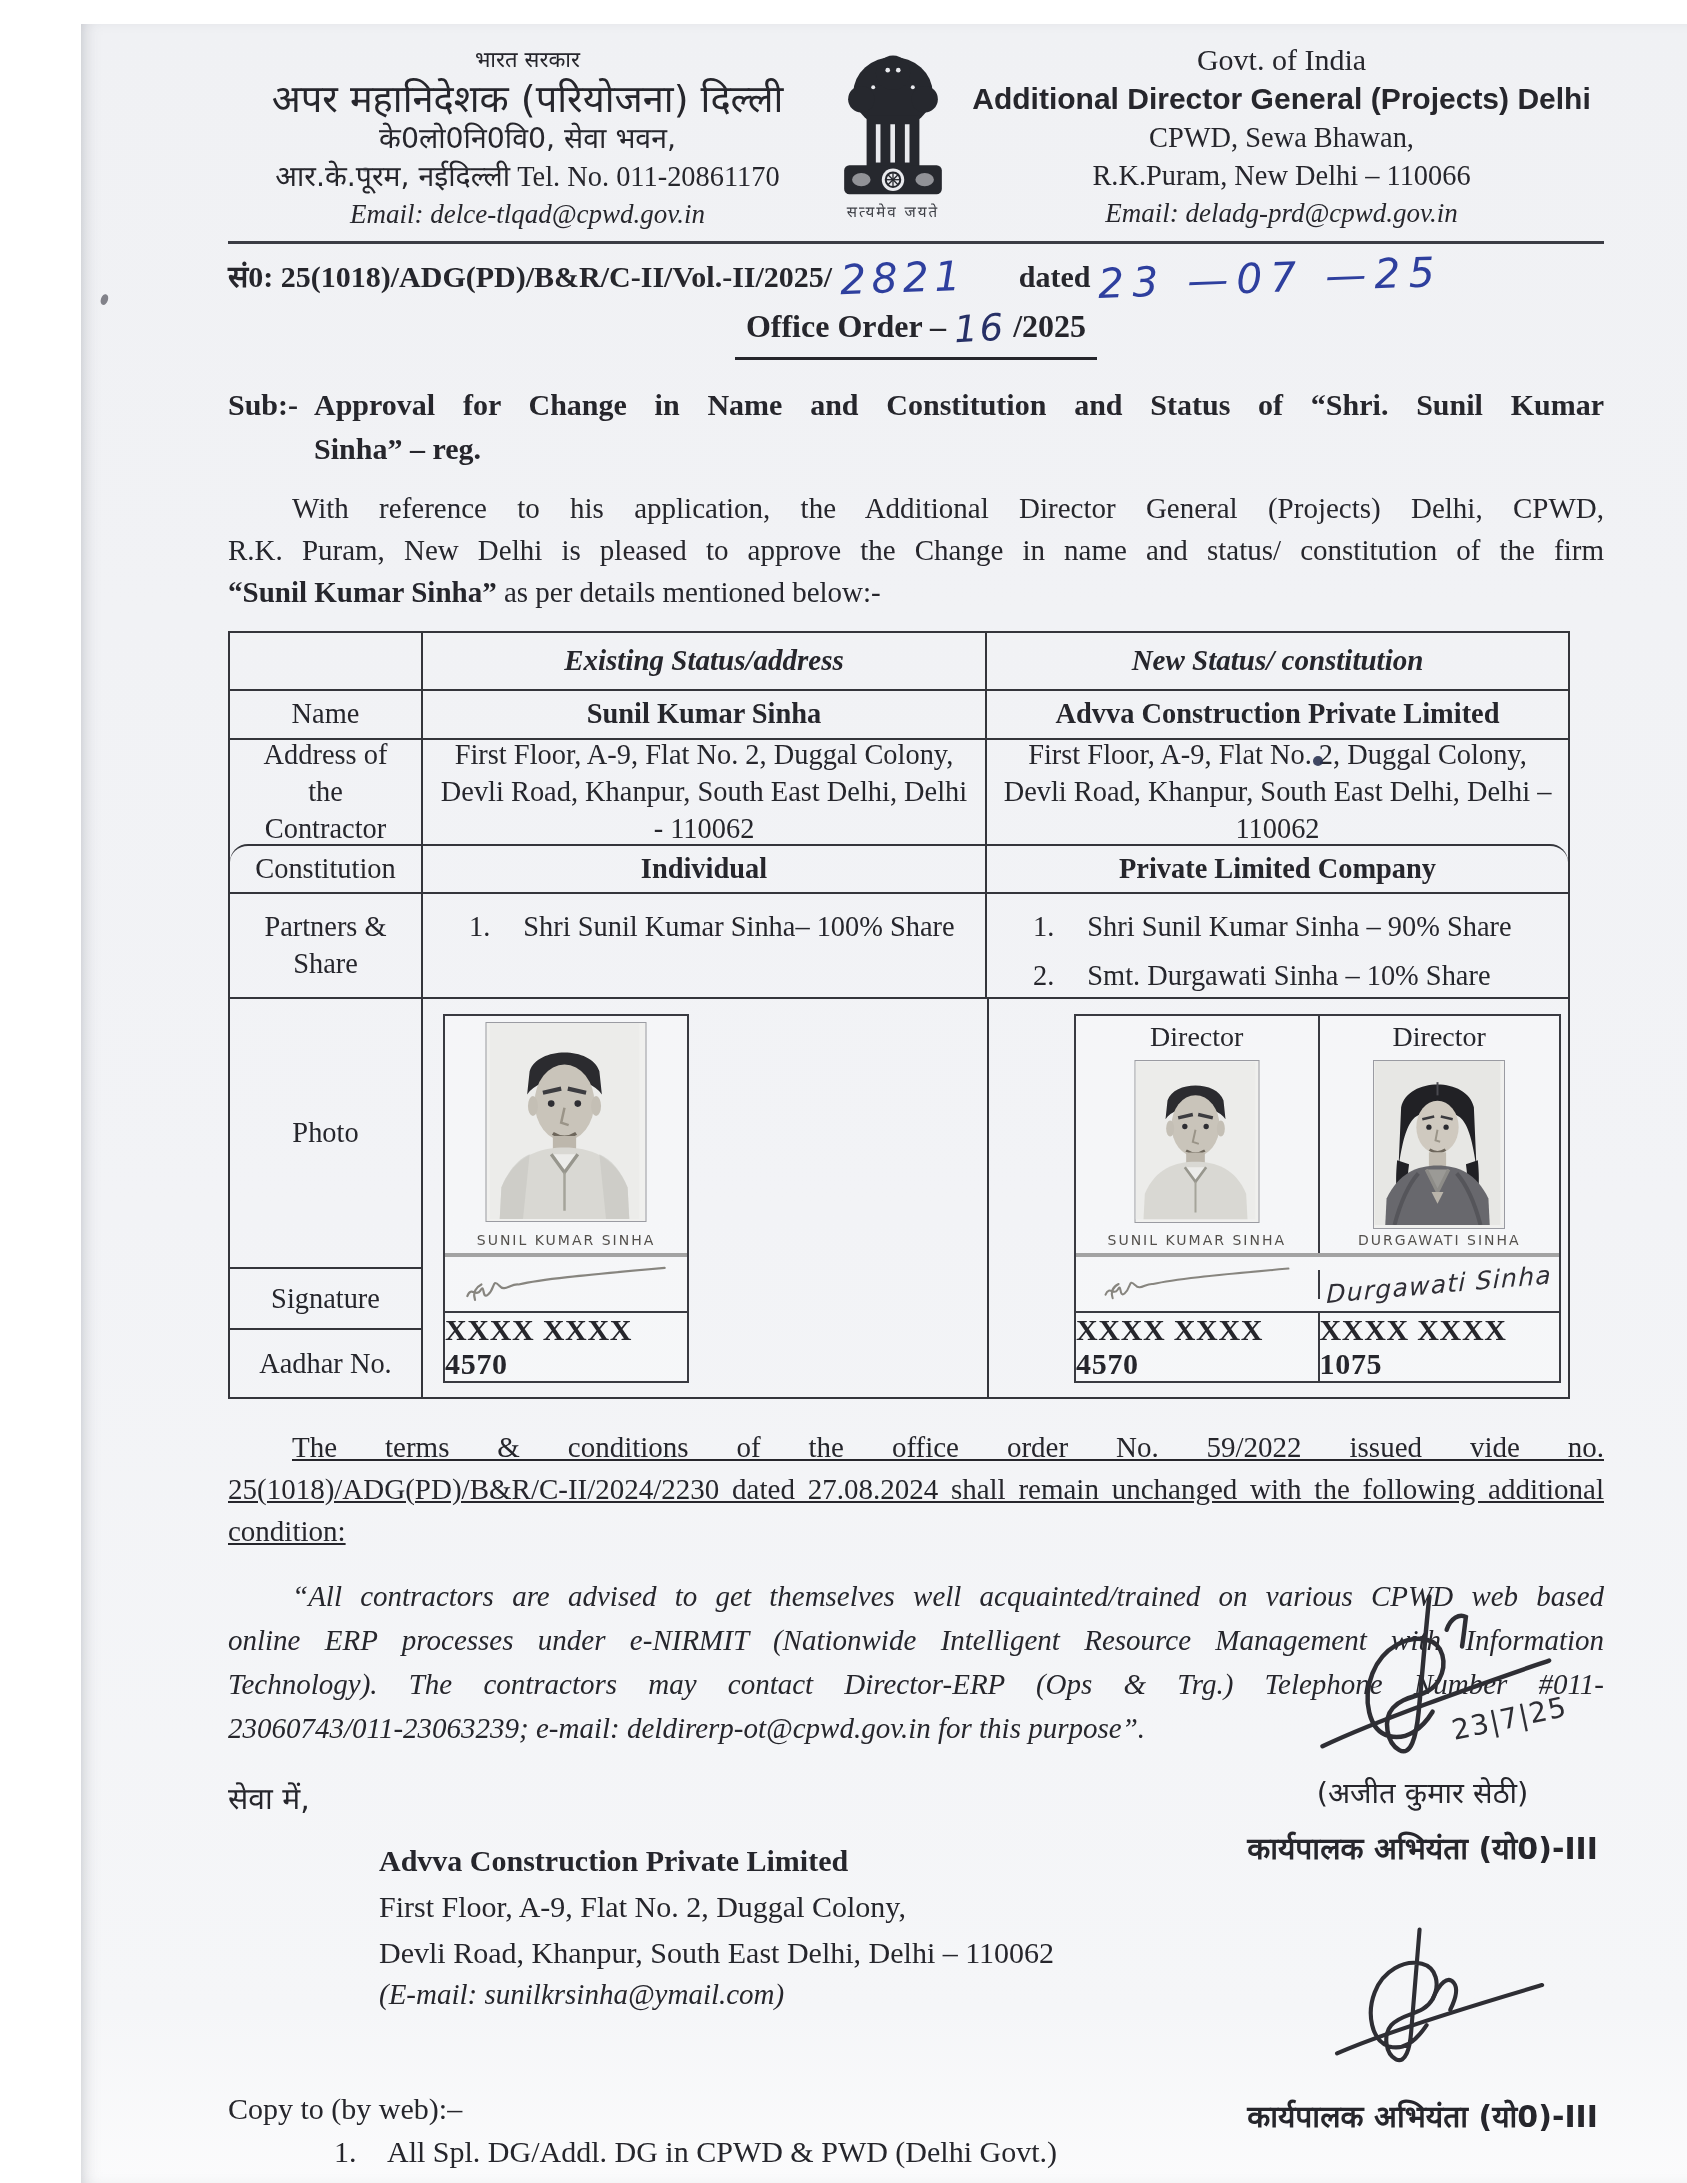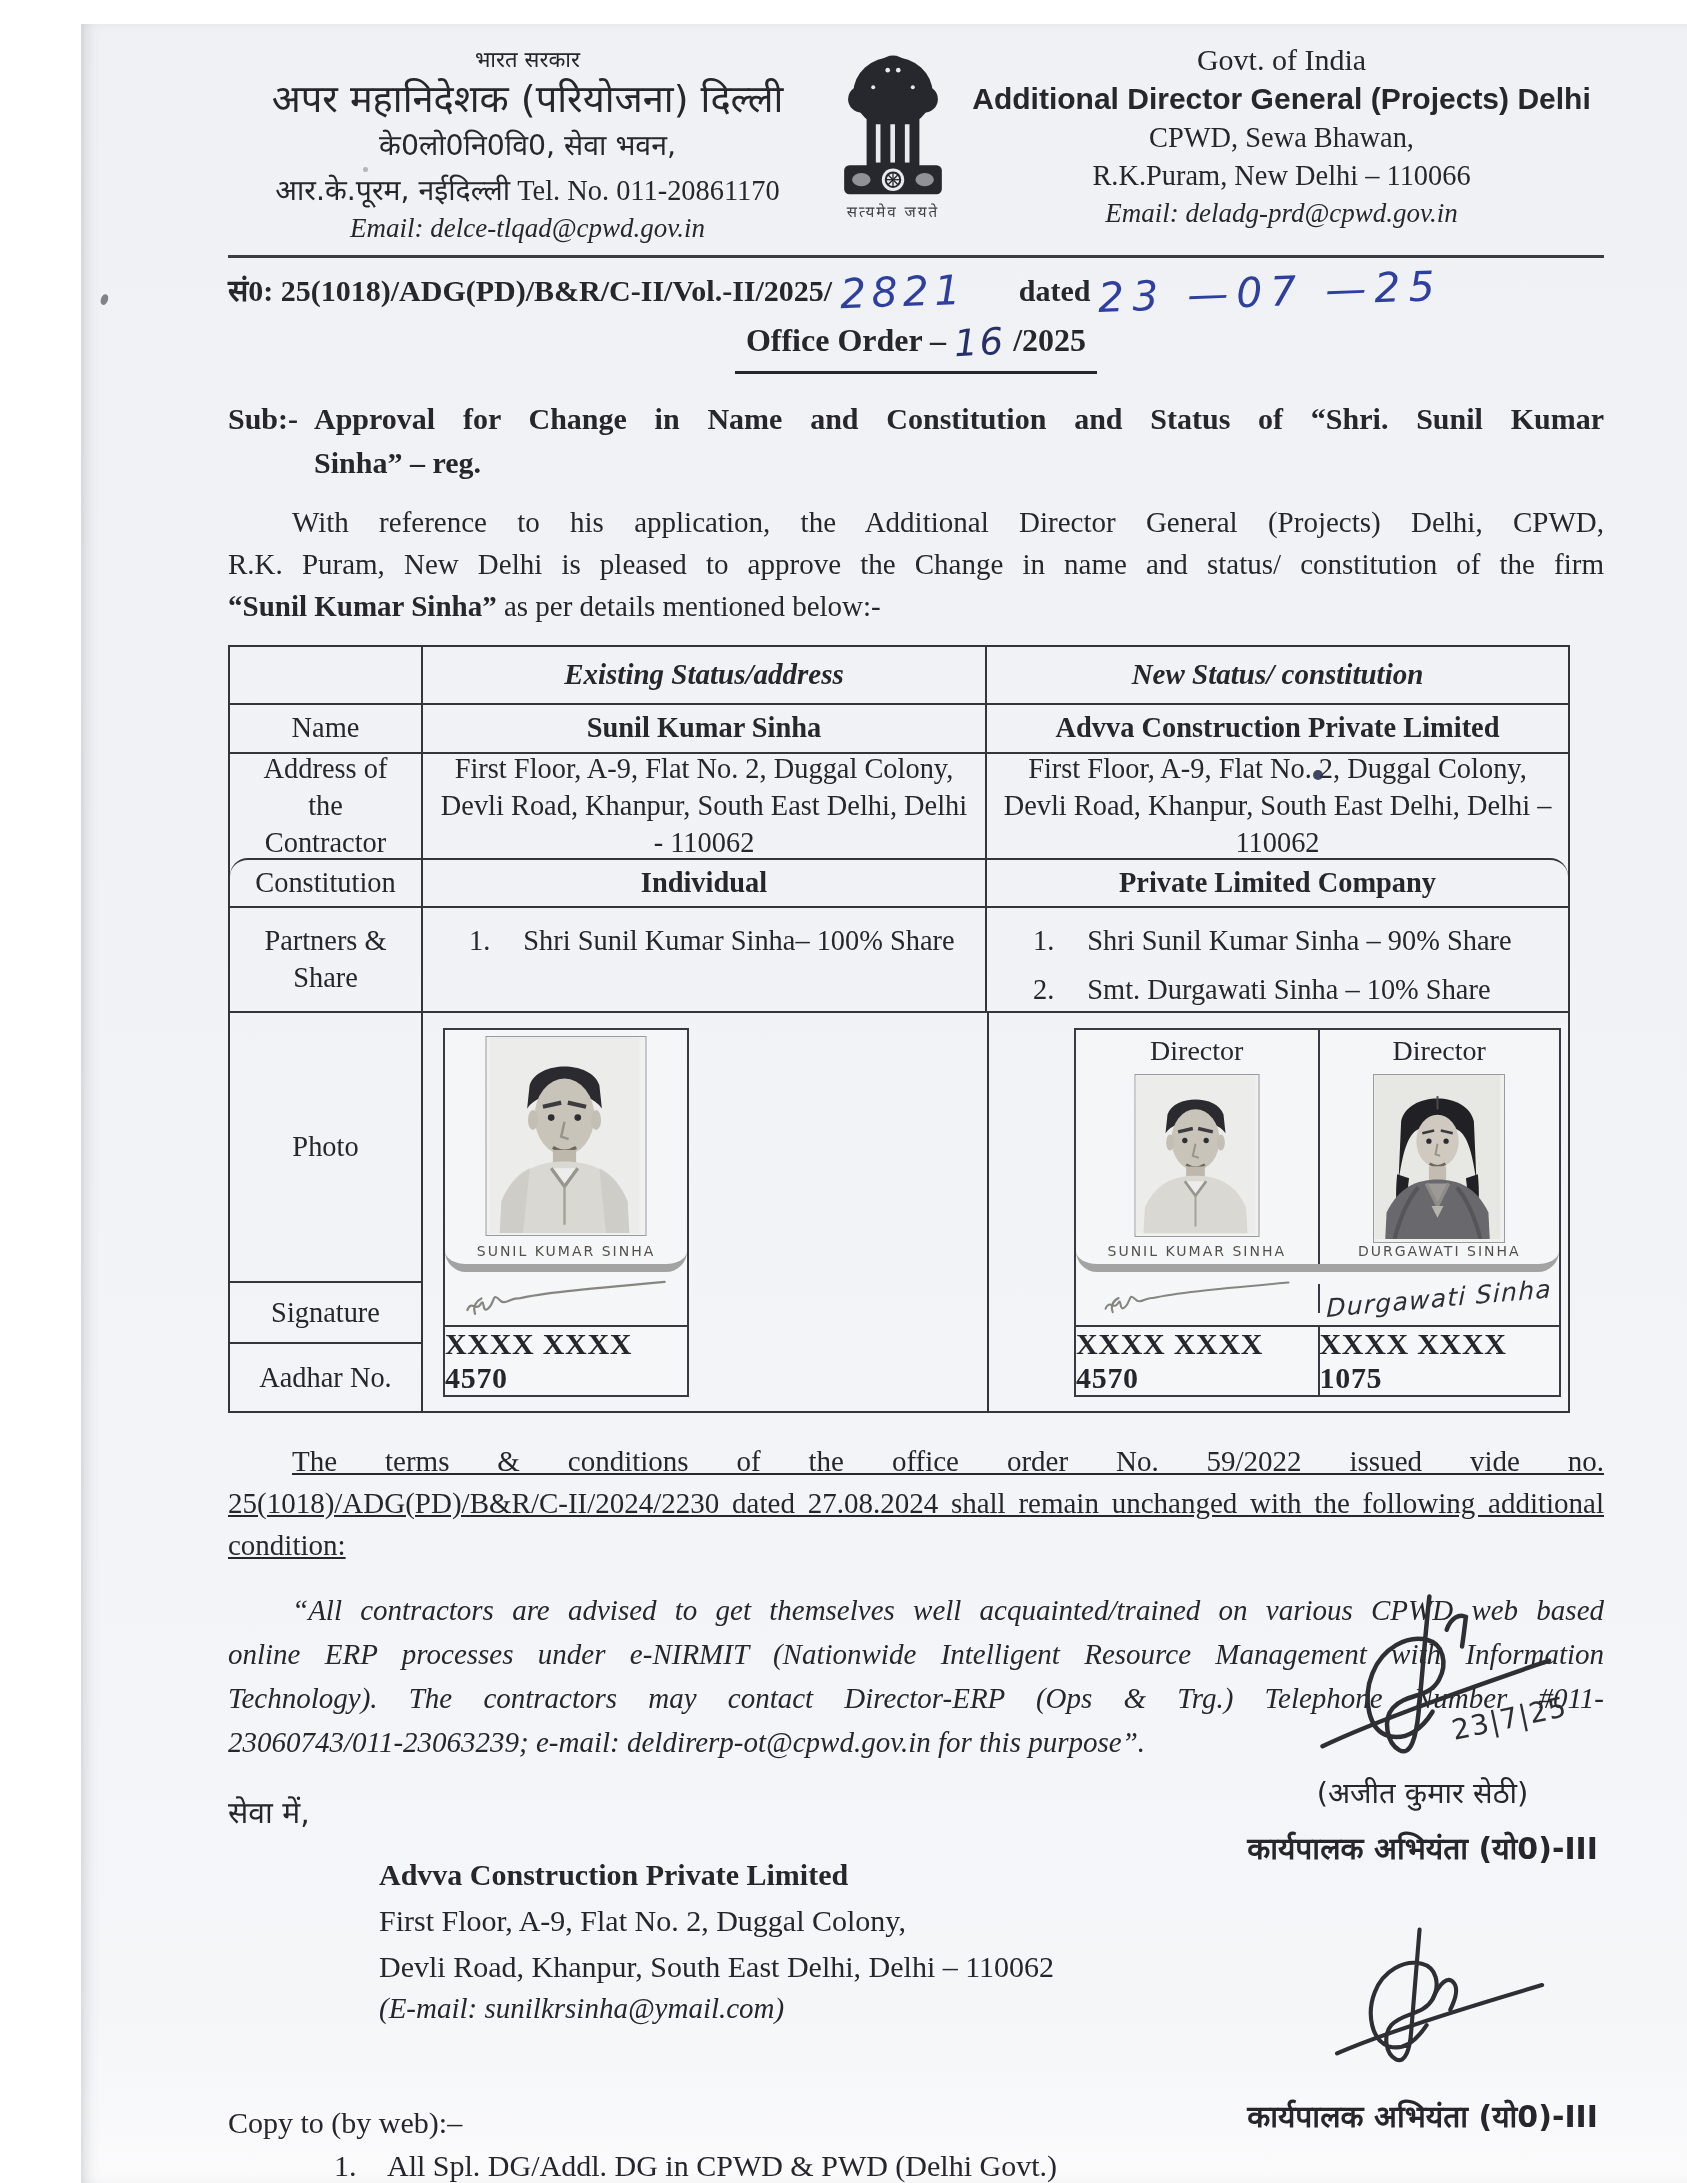--- a/index.html
+++ b/index.html
@@ -13,21 +13,21 @@
 
   .content { position:absolute; left:228px; top:41px; width:1376px; }
 
   
   .hdr { display:flex; align-items:flex-start; }
   .hdr-left { width:599px; text-align:center; }
   .hdr-right { flex:1; text-align:center; }
   .hv { font-family:"DejaVu Sans",sans-serif; }
   .hl1 { font-size:22px; line-height:38px; }
   .hl2 { font-size:38px; line-height:41px; }
-  .hl3 { font-size:28.4px; line-height:38px;margin-top:7px; }
+  .hl3 { font-size:28.4px; line-height:38px; }
   .lat { font-family:"Liberation Serif",serif; }
   .em  { font-style:italic; font-size:27px; line-height:37px; }
   .gb  { font-family:"Liberation Sans",sans-serif; font-weight:bold; font-size:30px; line-height:40px; }
   .rl  { font-size:28.4px; line-height:38px; }
   .emblem-wrap { width:132px; padding-top:0px; }
 
   .rule { height:2.6px; background:#3b3c44; margin-top:8px; }
 
   
   .refline { margin-top:10.6px; font-weight:bold; font-size:30px; white-space:nowrap; }
@@ -78,21 +78,21 @@
   .labcol { display:flex; flex-direction:column; }
   .labcol > div { display:flex; align-items:center; justify-content:center; box-sizing:border-box; }
   .lab-photo { height:270px; border-bottom:2px solid #34353b; }
   .lab-sig   { height:61px;  border-bottom:2px solid #34353b; }
   .lab-aad   { flex:1; }
   .photocell { position:relative; padding:0; display:block; }
   .inbox { position:absolute; border:2px solid #393a41; box-sizing:border-box; display:flex; flex-direction:column;
            background:rgba(255,255,255,.28); }
   .inbox.mid   { left:20px;  top:14.6px; width:246px; height:369px; }
   .inbox.right { left:85px; top:14.6px; width:487px; height:369px; }
-  .band-photo { height:254px; border-bottom:8px solid #a3a3a3; position:relative;border-radius:21px; }
+  .band-photo { height:254px; border-bottom:4px solid #a3a3a3; position:relative; }
   .band-sig   { height:57px;  border-bottom:2px solid #393a41; display:flex; align-items:center; justify-content:center; }
   .band-aad   { flex:1; display:flex; align-items:center; justify-content:center; font-weight:bold; font-size:30px; letter-spacing:0.7px; }
   .halves { display:flex; }
   .half { width:50%; position:relative; box-sizing:border-box; display:flex; align-items:center; justify-content:center; }
   .half.hr2 { border-left:2px solid #393a41; }
   .band-photo .half { display:block; }
   .role { position:absolute; top:5.3px; width:100%; text-align:center; font-size:28px; }
   .photo-frame { position:absolute; left:50%; transform:translateX(-50%); border:1.3px solid #9a9ba2; background:#f0f0ee; }
   .pf-mid { top:6.6px; }
   .pf-sm  { top:44px; }

